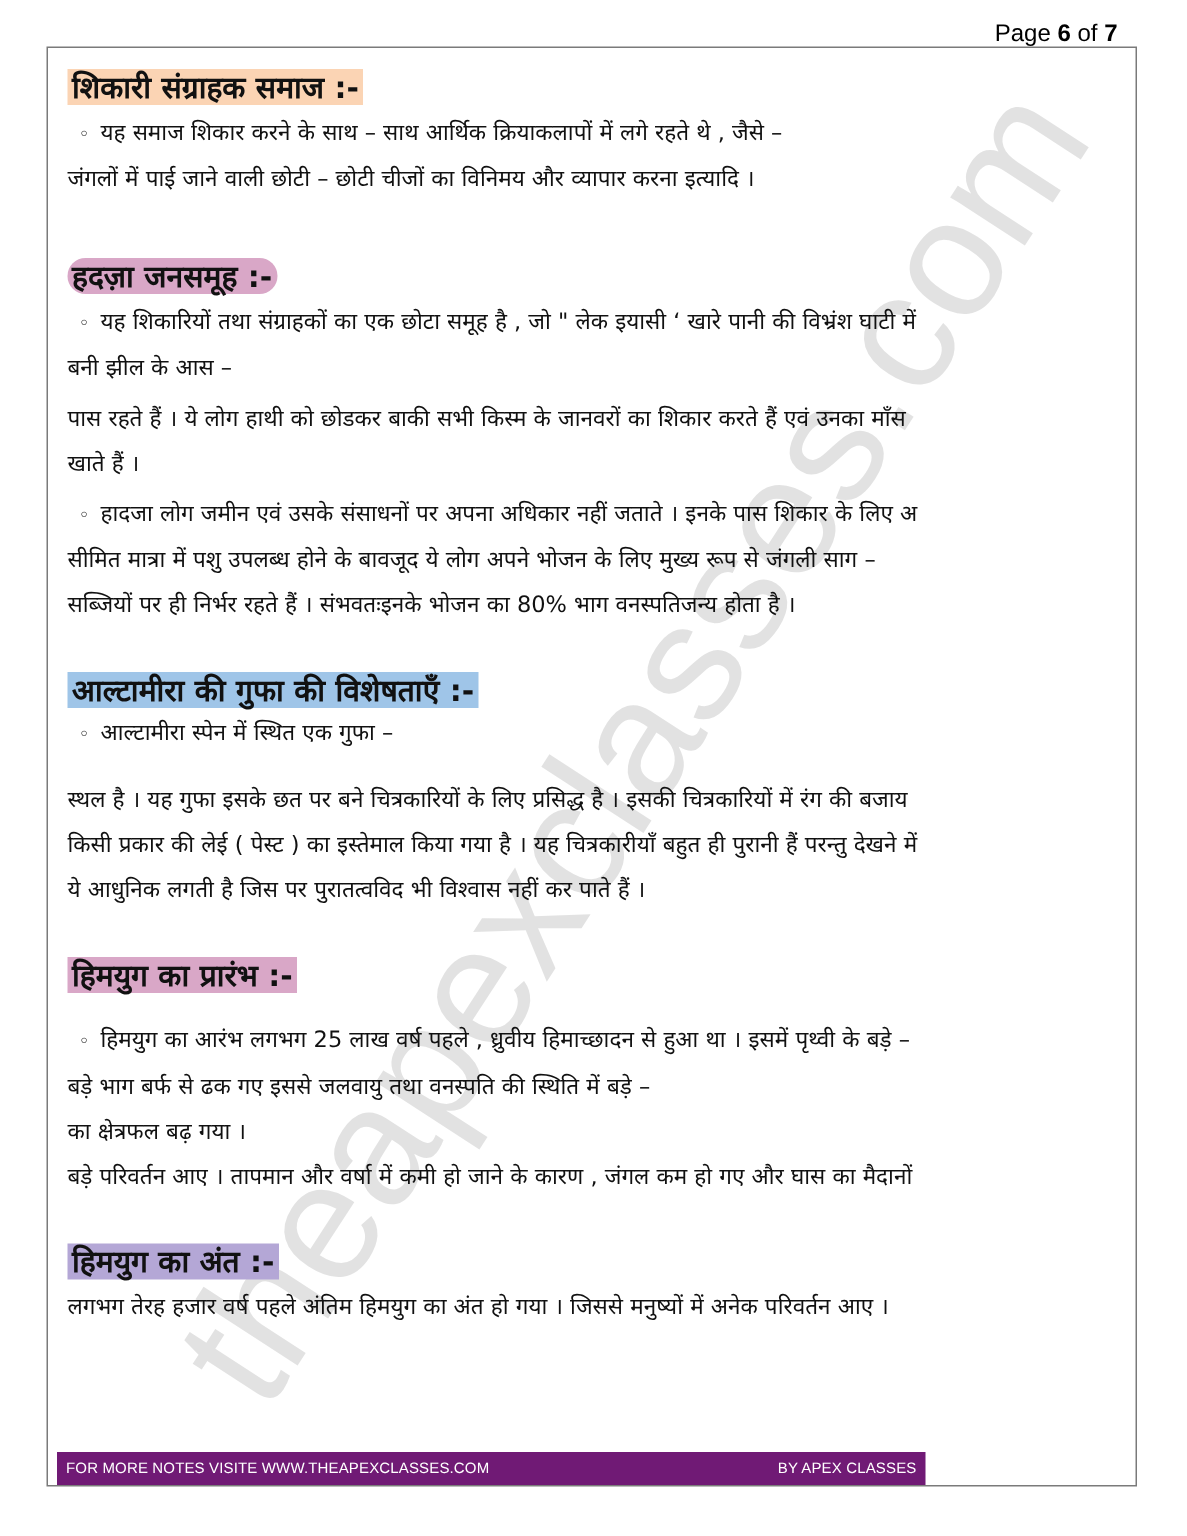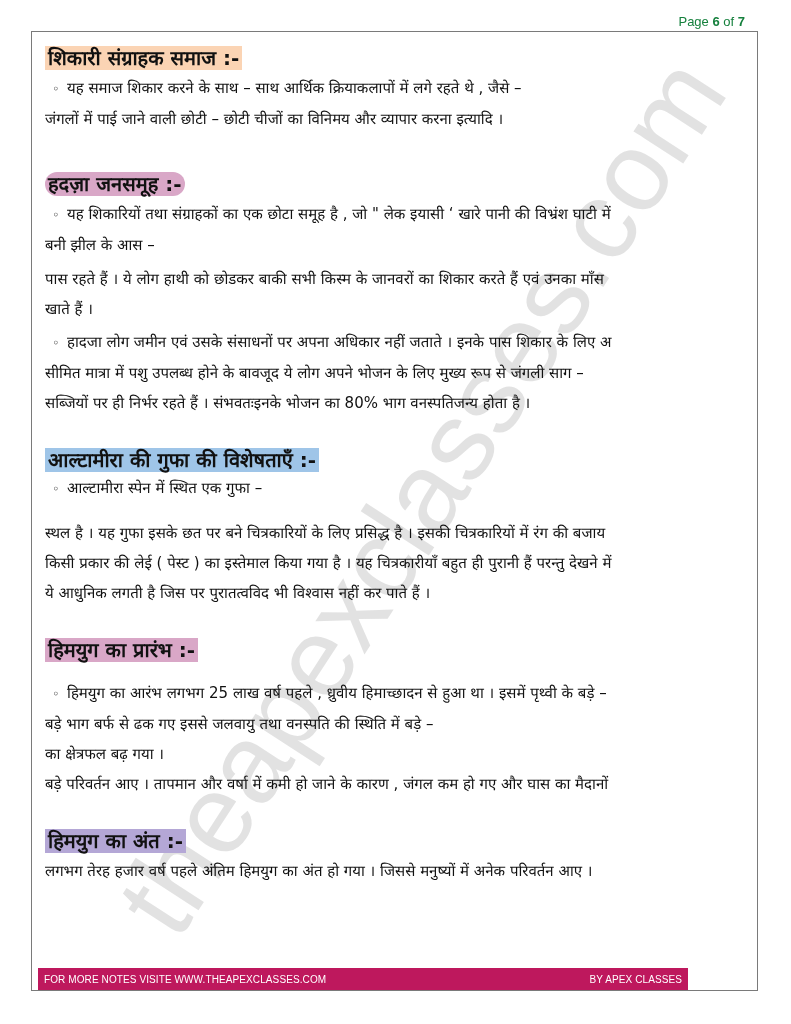--- a/index.html
+++ b/index.html
@@ -1,30 +1,30 @@
 <!DOCTYPE html>
 <html><head>
 <meta charset="utf-8">
 <style>
   html, body { margin:0; padding:0; background:#ffffff; }
   body { width:791px; height:1024px; position:relative; overflow:hidden;
          font-family:"DejaVu Sans","Liberation Sans",sans-serif; color:#111; }
   .page-num { position:absolute; top:14px; right:46px; font-family:"Liberation Sans",sans-serif;
-              font-size:13px; color:#15803d; }
+              font-size:16px; color:#000000; }
   .page-num b { font-weight:bold; }
   .frame { position:absolute; left:31px; top:31px; width:727px; height:960px;
            border:1px solid #7a7a7a; box-sizing:border-box; }
   .content { position:absolute; left:45px; top:46px; width:705px; }
   .sec { margin-bottom:0; }
   .heading { display:inline-block; font-weight:bold; font-size:20px; padding:2px 3px;
              line-height:20px; color:#111;text-align:right; }
   .line { font-size:15px; line-height:30px; white-space:nowrap; }
   .bullet { display:inline-block; width:22px; text-align:center; font-size:12px; }
-  .footer { position:absolute; left:38px; top:968px; width:650px; height:22px;
-            background:#be185d; color:#fff; font-family:"Liberation Sans",sans-serif;
+  .footer { position:absolute; left:38px; top:968px; width:579px; height:22px;
+            background:#701a75; color:#fff; font-family:"Liberation Sans",sans-serif;
             font-size:10px; display:flex; justify-content:space-between; align-items:center;
             padding:0 6px; box-sizing:border-box; letter-spacing:0.1px; }
   .watermark { position:absolute; left:60px; top:480px; transform:rotate(-57deg);
                transform-origin:center; font-family:"Liberation Sans",sans-serif;
                font-size:112px; color:rgba(150,150,150,0.28); white-space:nowrap;
                pointer-events:none; width:900px; text-align:center; margin-left:-120px; }
 </style>
 </head>
 <body>
 

